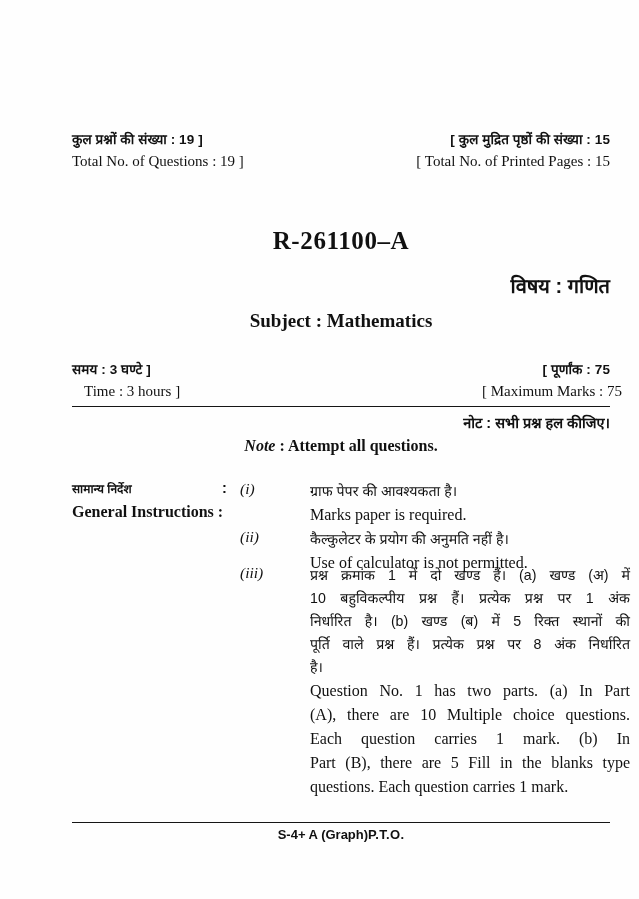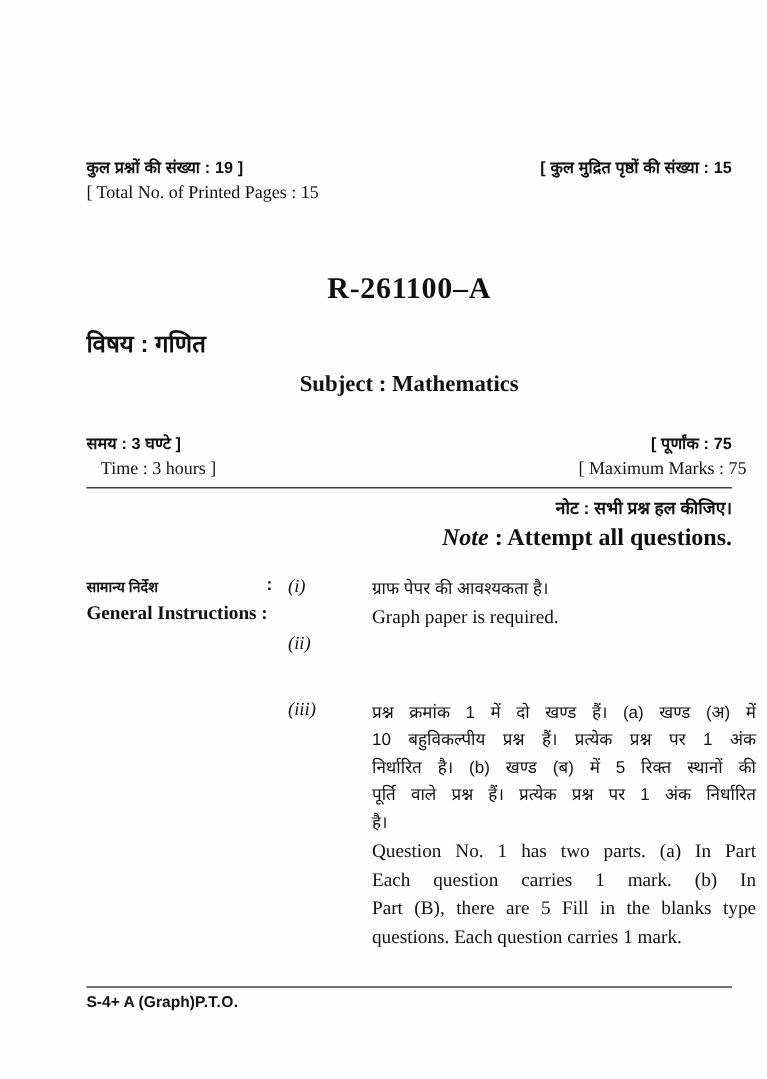--- a/index.html
+++ b/index.html
@@ -65,21 +65,21 @@
     text-align: center;
     font-family: "Liberation Serif", "DejaVu Serif", serif;
     font-weight: 700;
     font-size: 25px;
     letter-spacing: .6px;
   }
   .title-subject-hi {
     position: absolute;
     left: 0; top: 272px;
     width: 538px;
-    text-align: left;
+    text-align: right;
     font-family: "Liberation Sans", "DejaVu Sans", sans-serif;
     font-weight: 700;
     font-size: 20px;
   }
   .title-subject-en {
     position: absolute;
     left: 0; top: 310px;
     width: 538px;
     text-align: center;
     font-family: "Liberation Serif", "DejaVu Serif", serif;
@@ -108,24 +108,24 @@
     width: 538px;
     text-align: right;
     font-family: "Liberation Sans", "DejaVu Sans", sans-serif;
     font-weight: 700;
     font-size: 14.5px;
   }
   .note-en {
     position: absolute;
     left: 0; top: 437px;
     width: 538px;
-    text-align: right;
-    font-family: "Liberation Serif", "DejaVu Serif", serif;
-    font-weight: 700;
-    font-size: 20px;
+    text-align: center;
+    font-family: "Liberation Serif", "DejaVu Serif", serif;
+    font-weight: 700;
+    font-size: 16px;
   }
   .note-en i { font-style: italic; }
 
   
   .gi-hi {
     position: absolute;
     left: 0; top: 480px;
     font-family: "Liberation Sans", "DejaVu Sans", sans-serif;
     font-weight: 700;
     font-size: 12px;
@@ -180,48 +180,49 @@
     font-size: 16px;
     line-height: 24px;
     text-align: justify;
     text-align-last: left;
   }
   .line-en.just-full { text-align: justify; text-align-last: justify; }
   .line-hi.just-full { text-align: justify; text-align-last: justify; }
 
   #item-i   { top: 480px; }
   #item-ii  { top: 528px; }
-  #item-iii { top: 583px; }
+  #item-iii { top: 564px; }
 
   
   .footer {
     position: absolute;
     left: 0; top: 827px;
     width: 538px;
     display: flex;
-    justify-content: flex-start;
+    justify-content: center;
     align-items: baseline;
     font-family: "Liberation Sans", "DejaVu Sans", sans-serif;
     font-weight: 700;
     font-size: 13px;
   }
   .footer .right { letter-spacing: .3px; }
 </style>
 </head>
 <body>
 
 <div class="page">
   <div class="content">
 
     <div class="hdr-row r1">
       <span class="hi">कुल प्रश्नों की संख्या : 19 ]</span>
       <span class="hi">[ कुल मुद्रित पृष्ठों की संख्या : 15</span>
     </div>
 
     <div class="hdr-row r2">
+      <span class="en">Total No. of Questions : 19 ]</span>
       <span class="en">[ Total No. of Printed Pages : 15</span>
     </div>
 
     <div class="title-code">R-261100–A</div>
     <div class="title-subject-hi">विषय : गणित</div>
     <div class="title-subject-en">Subject : Mathematics</div>
 
     <div class="hdr-row r3">
       <span class="hi">समय : 3 घण्टे ]</span>
       <span class="hi">[ पूर्णांक : 75</span>
@@ -237,37 +238,42 @@
     <div class="note-en"><i>Note</i><span> : Attempt all questions.</span></div>
 
     <div class="gi-hi">सामान्य निर्देश</div>
     <div class="gi-colon">:</div>
     <div class="gi-en">General Instructions :</div>
 
     <div class="item" id="item-i">
       <span class="num">(i)</span>
       <div class="body">
         <div class="line-hi">ग्राफ पेपर की आवश्यकता है।</div>
-        <div class="line-en">Graph paper is required.</div>
+        <div class="line-en">Marks paper is required.</div>
       </div>
     </div>
 
     <div class="item" id="item-ii">
       <span class="num">(ii)</span>
+      <div class="body">
+        <div class="line-hi">कैल्कुलेटर के प्रयोग की अनुमति नहीं है।</div>
+        <div class="line-en">Use of calculator is not permitted.</div>
+      </div>
     </div>
 
     <div class="item" id="item-iii">
       <span class="num">(iii)</span>
       <div class="body">
         <div class="line-hi just-full">प्रश्न क्रमांक 1 में दो खण्ड हैं। (a) खण्ड (अ) में</div>
         <div class="line-hi just-full">10 बहुविकल्पीय प्रश्न हैं। प्रत्येक प्रश्न पर 1 अंक</div>
         <div class="line-hi just-full">निर्धारित है। (b) खण्ड (ब) में 5 रिक्त स्थानों की</div>
-        <div class="line-hi just-full">पूर्ति वाले प्रश्न हैं। प्रत्येक प्रश्न पर 1 अंक निर्धारित</div>
+        <div class="line-hi just-full">पूर्ति वाले प्रश्न हैं। प्रत्येक प्रश्न पर 8 अंक निर्धारित</div>
         <div class="line-hi">है।</div>
         <div class="line-en just-full">Question No. 1 has two parts. (a) In Part</div>
+        <div class="line-en just-full">(A), there are 10 Multiple choice questions.</div>
         <div class="line-en just-full">Each question carries 1 mark. (b) In</div>
         <div class="line-en just-full">Part (B), there are 5 Fill in the blanks type</div>
         <div class="line-en">questions.  Each question carries 1 mark.</div>
       </div>
     </div>
 
     <div class="rule bottom-rule"></div>
     <div class="footer">
       <span class="left">S-4+ A (Graph)</span>
       <span class="right">P.T.O.</span>

